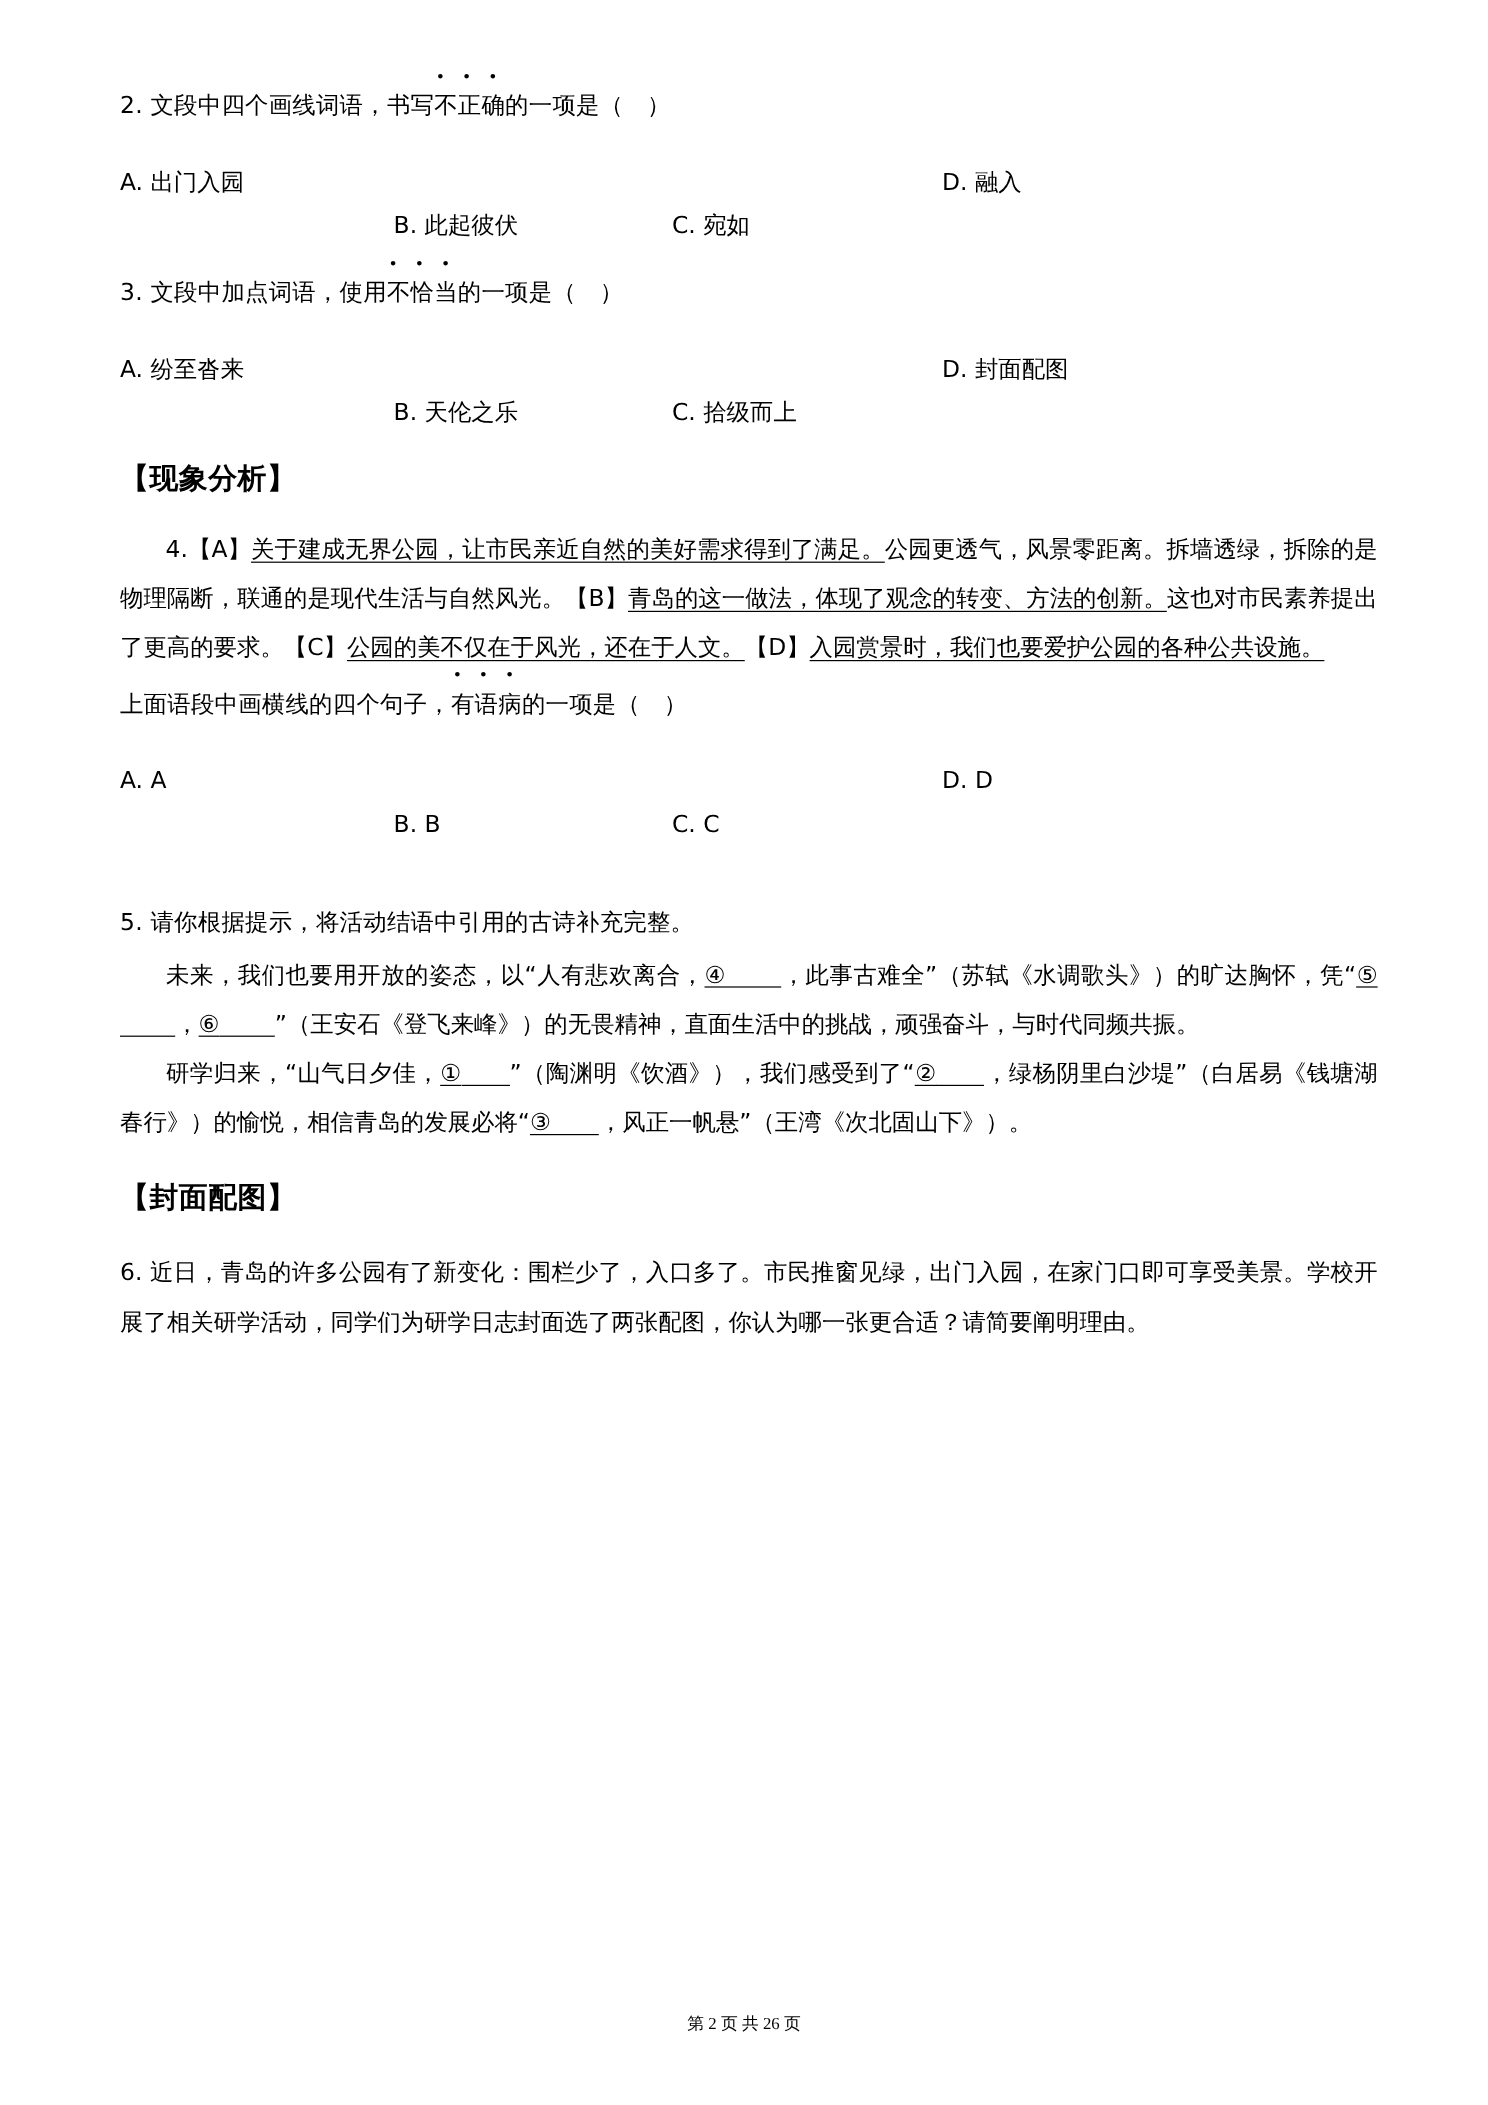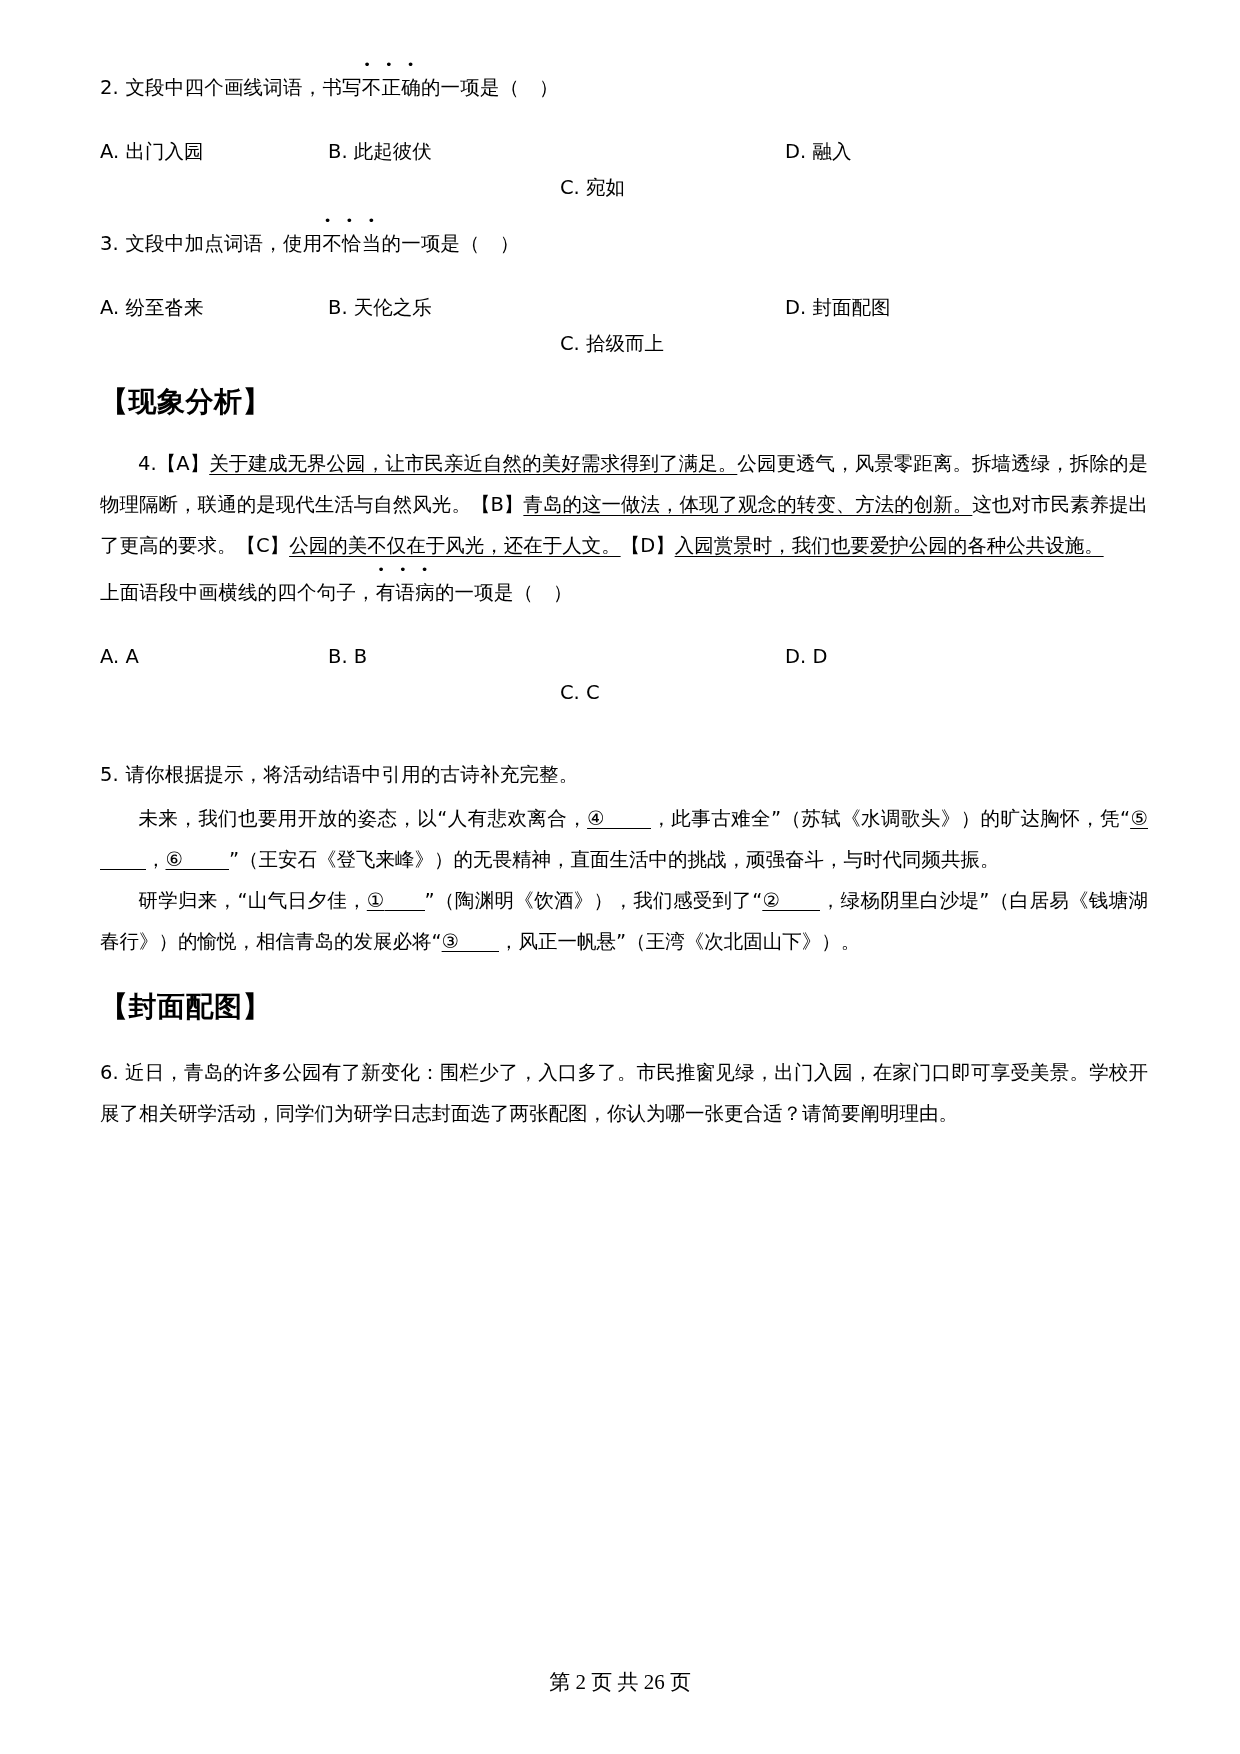--- a/index.html
+++ b/index.html
@@ -32,26 +32,26 @@
     white-space: nowrap;
     position: relative;
   }
   .opts {
     display: flex;
     font-size: 19.5px;
     line-height: 26px;
   }
   .opts .opt { white-space: nowrap; }
   .opt-a { width: 228px; }
-  .opt-b { width: 232px; }
+  .opt-b { width: 232px; margin-top: 36px; }
   .opt-c { width: 225px; margin-top: 36px; }
   .opt-d { width: 200px; }
 
   .section-head {
-    font-size: 28px;
+    font-size: 24px;
     font-weight: bold;
     letter-spacing: 0.5px;
     margin-left: 0px;
     white-space: nowrap;
   }
 
   .para {
     font-size: 19.5px;
     line-height: 41px;
     text-align: justify;
@@ -87,21 +87,21 @@
   .bl-md { width: 46px; }
 
   .circ { text-decoration: underline; text-underline-offset: 3px; }
 
   .footer {
     position: absolute;
     left: 0;
     bottom: 58px;
     width: 1240px;
     text-align: center;
-    font-size: 21px;
+    font-size: 14px;
     font-family: "Liberation Serif", "DejaVu Serif", serif;
   }
   .sp-10 { height: 10px; }
   .sp-14 { height: 14px; }
   .sp-22 { height: 22px; }
   .sp-26 { height: 26px; }
   .sp-30 { height: 30px; }
   .sp-38 { height: 38px; }
 </style>
 </head>

